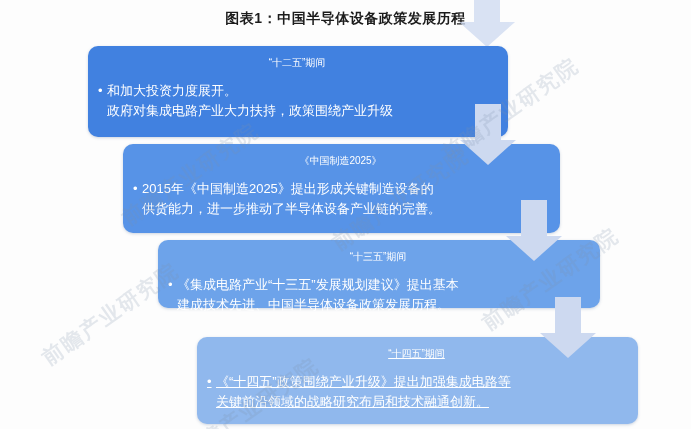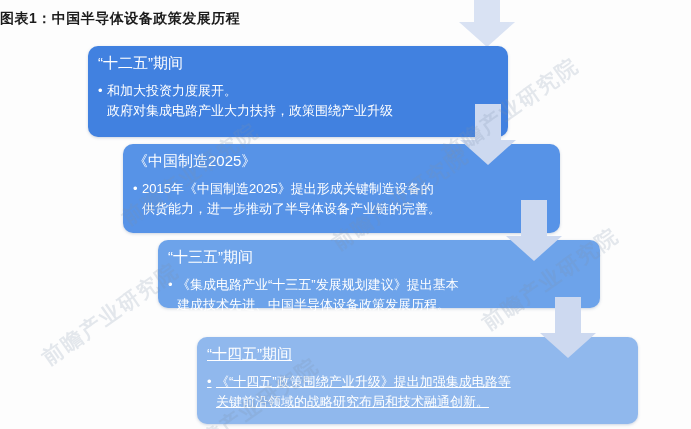--- a/index.html
+++ b/index.html
@@ -6,41 +6,41 @@
   body{
     width:691px;height:429px;
     background:var(--background,#fdfdfd);
     font-family:"Liberation Sans","DejaVu Sans",sans-serif;
     overflow:hidden;
   }
   .stage{position:relative;width:691px;height:429px;}
 
   .page-title{
     position:absolute;left:0;top:10px;width:100%;
-    text-align:left;
+    text-align:center;
     font-size:14px;font-weight:700;color:var(--title_text,#1c1c1c);
     letter-spacing:.5px;
   }
 
   .box{
     position:absolute;
     border-radius:10px;
     color:#ffffff;
     padding:9px 12px 0 10px;
     box-sizing:border-box;
     z-index:1;
     box-shadow:0 1px 3px rgba(60,90,140,.25);
   }
   .box1{left:88px; top:46px;  width:420px;height:91px;background:var(--box1,#4181e0);}
   .box2{left:123px;top:144px; width:437px;height:89px;background:var(--box2,#5793e7);}
   .box3{left:158px;top:240px; width:442px;height:68px;background:var(--box3,#6da3ea);}
   .box4{left:197px;top:337px; width:441px;height:87px;background:var(--box4,#90b8ed);text-decoration:underline;}
 
   .box-title{
-    font-size:15px;font-weight:500;line-height:16px;margin-bottom:10px;
+    font-size:10px;font-weight:500;line-height:16px;margin-bottom:10px;text-align:center;
   }
   .bullet-row{display:flex;align-items:flex-start;font-size:13px;font-weight:500;}
   .bullet{width:9px;flex:0 0 9px;line-height:20px;}
   .bullet-text{line-height:20px;}
 
   .arrow{position:absolute;width:56px;z-index:3;}
   .arrow-shaft{width:26px;height:36px;margin:0 auto;background:var(--arrow,#cdd9f0);}
   .arrow-head{
     width:0;height:0;margin:0 auto;
     border-left:28px solid transparent;

